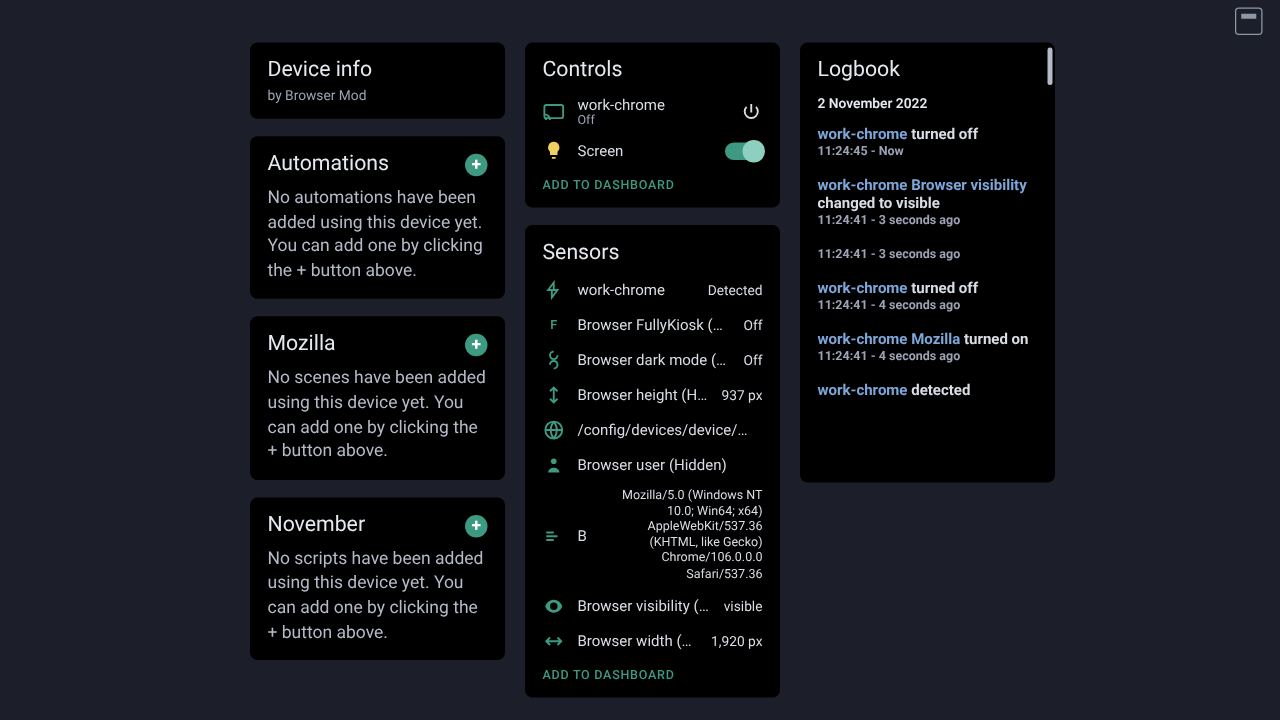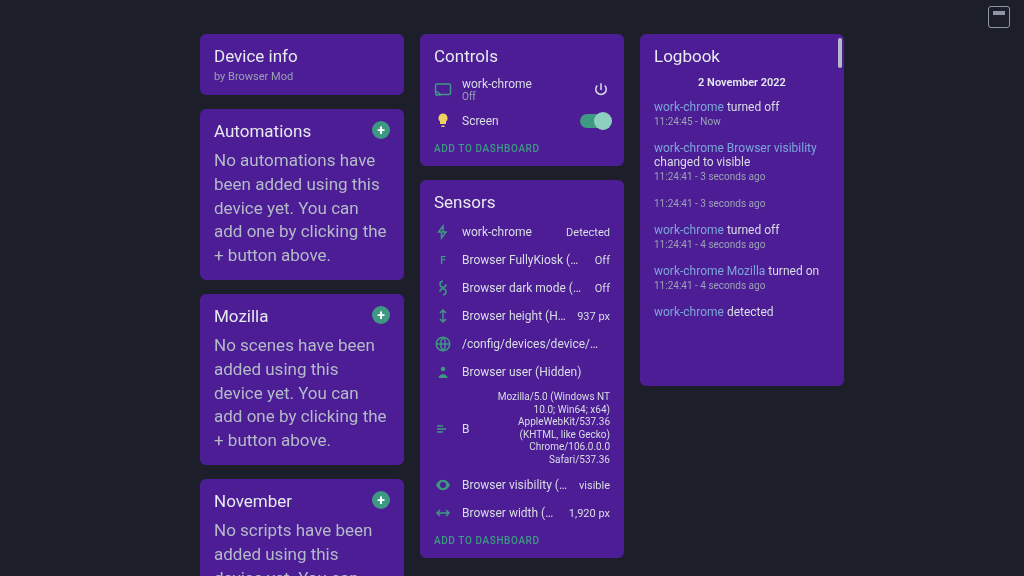--- a/index.html
+++ b/index.html
@@ -31,33 +31,33 @@
 .wrap {
   display: flex;
   gap: 16px;
   padding: 34px 0 0 200px;
 }
 .col { display: flex; flex-direction: column; gap: 14px; }
 .col1 { width: 204px; }
 .col2 { width: 204px; }
 .col3 { width: 204px; }
 .card {
-  background: #4c1d95;
+  background: #000000;
   border-radius: 6px;
   padding: 12px 14px;
 }
 .card-h { font-size: 17px; font-weight: 400; color: #e6e9ef; }
 .card-sub { font-size: 11px; color: #9ba3b4; margin-top: 4px; }
-.hrow { display: flex; align-items: flex-start; justify-content: space-between; }
+.hrow { display: flex; align-items: flex-end; justify-content: space-between; }
 .addbtn {
   width: 18px; height: 18px; border-radius: 50%;
   background: #3d9982; display: flex; align-items: center; justify-content: center;
   color: #fff; font-size: 14px; font-weight: bold; line-height: 1;
 }
-.empty { font-size: 17px; color: #b4bac7; margin-top: 8px; line-height: 1.4; }
+.empty { font-size: 14px; color: #b4bac7; margin-top: 8px; line-height: 1.4; }
 .row {
   display: flex; align-items: center; padding: 5px 0; gap: 10px;
 }
 .icon {
   width: 18px; height: 18px; display: flex; align-items: center; justify-content: center;
   color: #3d9982; flex-shrink: 0;
 }
 .icon.bulb { color: #f0d060; }
 .row-body { flex: 1; min-width: 0; }
 .row-title { font-size: 12px; color: #d9dde4; white-space: nowrap; overflow: hidden; text-overflow: ellipsis; }
@@ -70,22 +70,22 @@
 .toggle::after {
   content: ""; position: absolute; right: -2px; top: -2px;
   width: 18px; height: 18px; background: #8ed0bf; border-radius: 50%;
 }
 .dashbtn {
   font-size: 10px; letter-spacing: 0.6px; color: #3d9982; font-weight: 500;
   padding: 8px 0 0 0;
 }
 .col3 .card { padding: 12px 0; }
 .col3 .card-h { padding: 0 14px; }
-.date { font-size: 11px; font-weight: 600; color: #e6e9ef; padding: 10px 14px 4px; text-align: center; }
-.log { padding: 7px 14px; }
+.date { font-size: 11px; font-weight: 600; color: #e6e9ef; padding: 10px 14px 4px; }
+.log { padding: 7px 14px; font-weight: bold; }
 .log .link { color: #7da6d9; }
 .log .txt { color: #d9dde4; }
 .log-meta { font-size: 10px; color: #9ba3b4; margin-top: 2px; }
 .log .line { font-size: 12px; }
 .scrollthumb {
   position: absolute; right: 2px; top: 4px; width: 4px; height: 30px;
   background: #b4bac7; border-radius: 2px;
 }
 .col3 .card { position: relative; height: 352px; overflow: hidden; }
 .sensorcard { max-height: 400px; overflow: hidden; }

